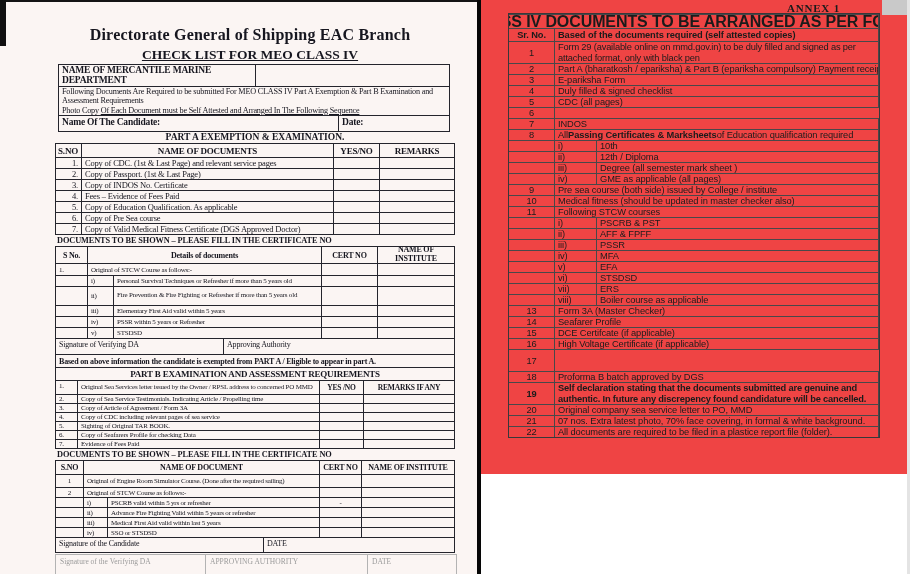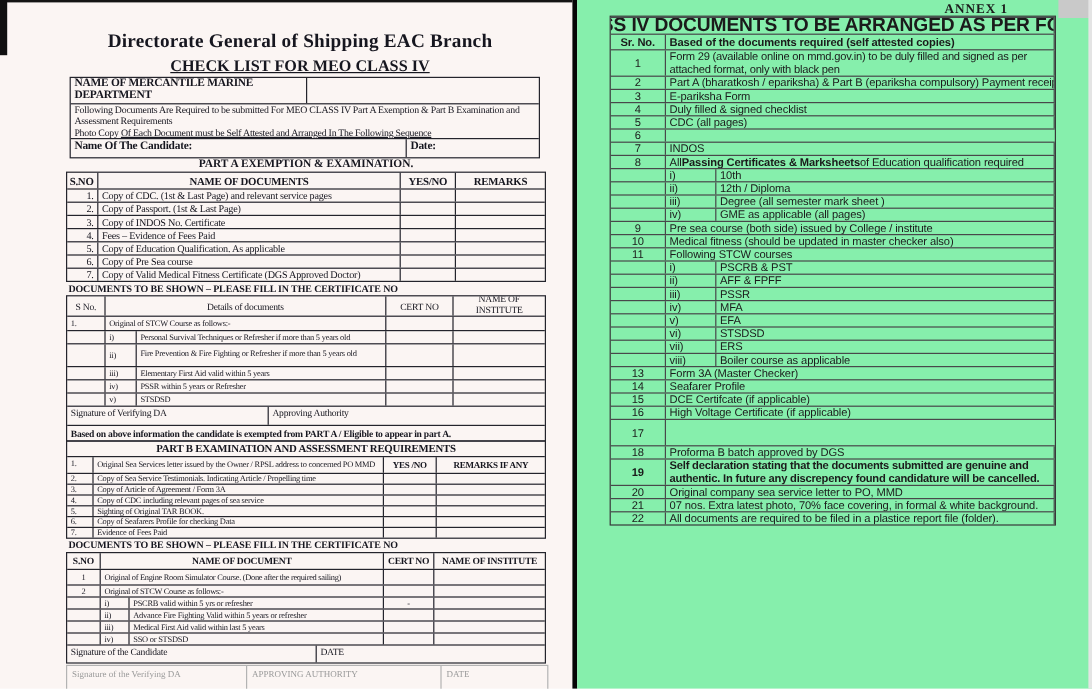--- a/index.html
+++ b/index.html
@@ -1,20 +1,20 @@
 <!DOCTYPE html>
 <html><head>
 <meta charset="utf-8">
 <style>
   html,body{margin:0;padding:0;}
   body{width:910px;height:574px;position:relative;overflow:hidden;background:#ffffff;
        font-family:"Liberation Serif", serif;}
   
   .left-page{position:absolute;left:0;top:0;width:477px;height:574px;background:#fbf5f3;color:#16161f;}
-  .right-page{position:absolute;left:481px;top:0;width:429px;height:574px;background:#86efac;
+  .right-page{position:absolute;left:481px;top:0;width:429px;height:474px;background:#ef4444;
               font-family:"Liberation Sans", sans-serif;color:#1b1b1b;}
   .divider{position:absolute;left:477px;top:0;width:4px;height:574px;background:#060606;}
   .topline{position:absolute;left:0;top:0;width:477px;height:2px;background:#141414;}
   .corner{position:absolute;left:0;top:0;width:6px;height:46px;background:#101010;}
   .tr-grey{position:absolute;right:0;top:0;width:28px;height:15px;background:#c9c9c9;}
   .r-edge{position:absolute;right:0;top:0;width:3px;height:574px;background:#e4e4e4;}
 
   
   .abs{position:absolute;}
   .tbl{border:1.4px solid #24242c;box-sizing:border-box;letter-spacing:-0.2px;}
@@ -45,21 +45,21 @@
             font-size:9.5px;font-weight:bold;}
   .part-a{top:143px;left:55px;width:400px;font-size:8.5px;}
   .pa-h{height:13px;font-size:9px;font-weight:bold;}
   .pa-r{height:11px;}
   .ca-no{width:26px;justify-content:flex-end;}
   .ca-name{width:252px;}
   .ca-yn{width:46px;}
   .ca-rem{flex:1;}
   .sec-head{position:absolute;left:57px;width:400px;font-size:8.3px;font-weight:bold;letter-spacing:-0.1px;}
   .mid{top:246px;left:55px;width:400px;font-size:7px;}
-  .mid-h{height:16px;font-size:8px;font-weight:normal;}
+  .mid-h{height:16px;font-size:8px;font-weight:bold;}
   .cm-no{width:32px;}
   .cm-det{width:234px;}
   .cm-num{width:26px;}
   .cm-txt{width:208px;}
   .cm-cert{width:56px;}
   .cm-inst{flex:1;}
   .mr12{height:12px;}  .mr11{height:11px;}  .mr19{height:19px;}
   .m-sign{height:16px;font-size:8px;}
   .ms-l{width:168px;} .ms-r{flex:1;}
   .m-based{height:13px;font-size:8px;font-weight:bold;}

